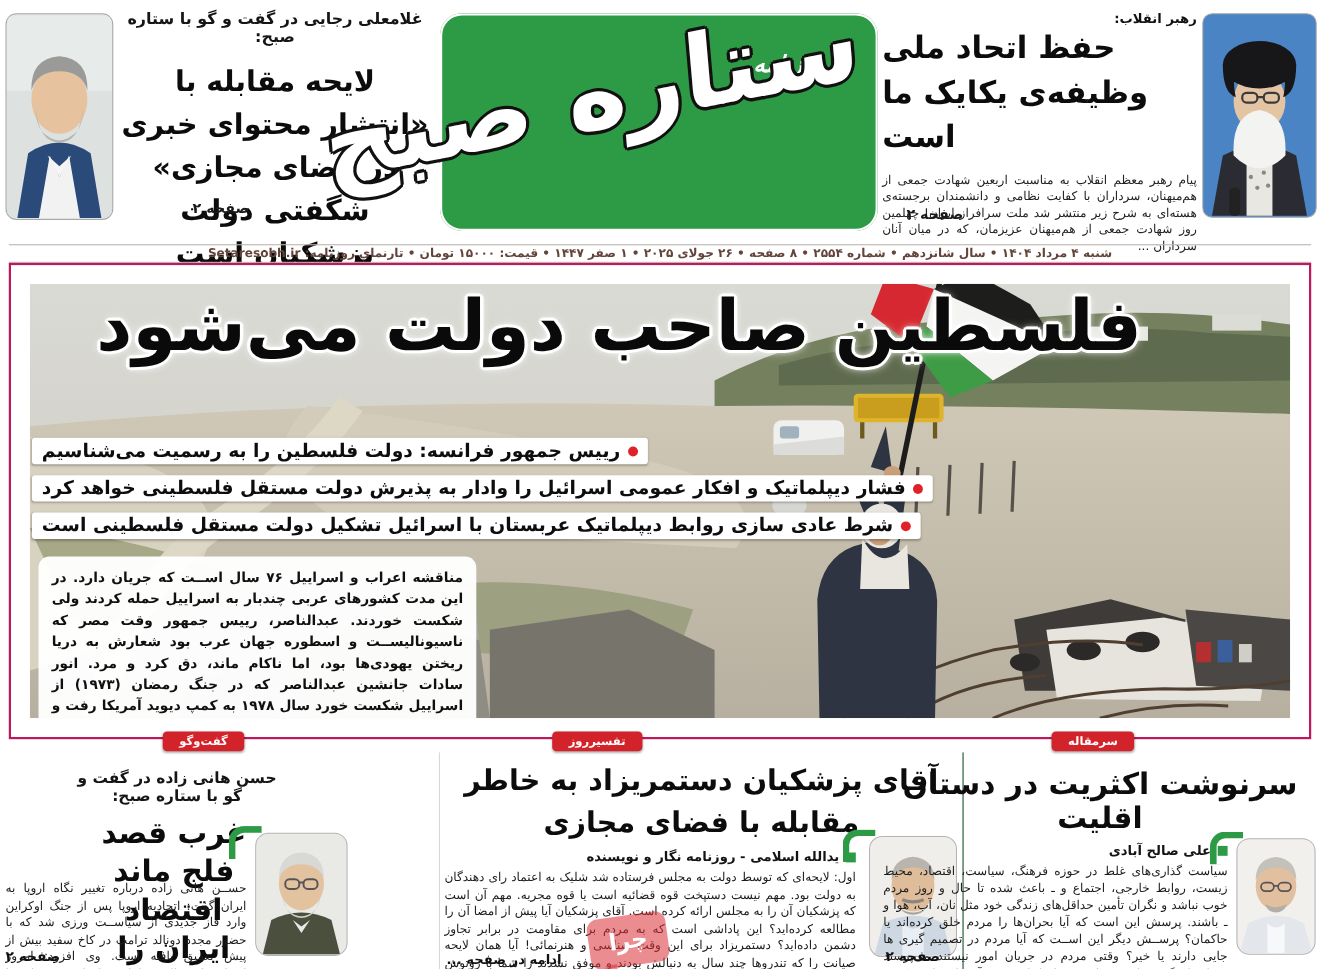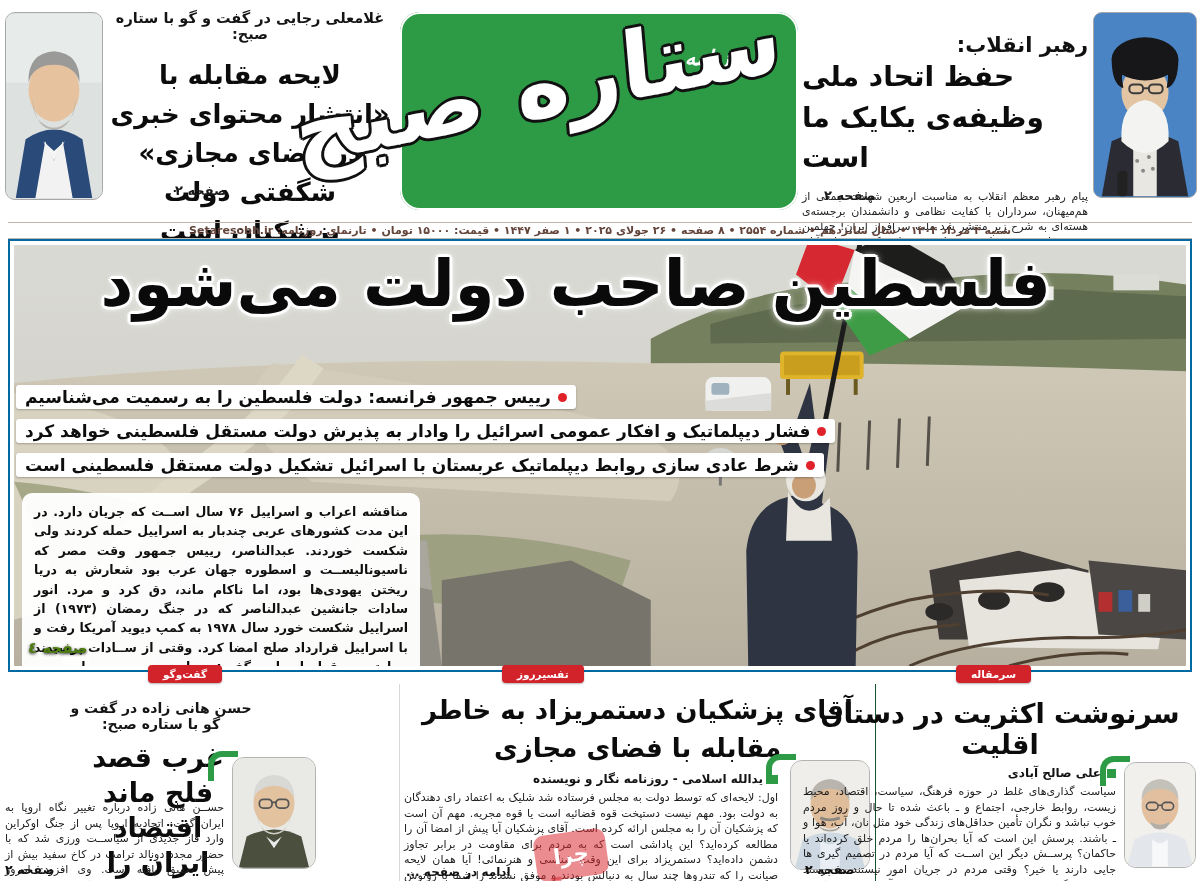--- a/index.html
+++ b/index.html
@@ -24,34 +24,34 @@
     background:#2d9a45; border-radius:20px; box-shadow:0 0 0 2px #fff inset; }
   .logo-main { position:absolute; right:14px; top:8px; width:370px; text-align:center;
     font-size:92px; font-weight:900; color:#fff; transform:rotate(-11deg) skewX(-6deg);
     text-shadow:-3px 0 #111,3px 0 #111,0 -3px #111,0 3px #111,-2px -2px #111,2px 2px #111,-2px 2px #111,2px -2px #111;
     white-space:nowrap; letter-spacing:-4px; }
   .logo-sub { position:absolute; right:48px; top:34px; font-size:21px; font-weight:700; color:#ffffff; font-style:italic; }
 
   .story-tr { position:absolute; left:800px; top:0; width:400px; height:218px; }
   .tr-photo { left:293px; top:12px; width:104px; height:186px; background:#4a84c4; border-radius:9px; }
   .tr-text { position:absolute; left:2px; top:10px; width:286px; }
-  .tr-kicker { font-size:21px; font-weight:700; text-align:right;margin-top:23px; }
+  .tr-kicker { font-size:12px; font-weight:700; text-align:right; }
   .tr-head { margin-top:0; font-size:28px; font-weight:900; line-height:1.45; text-align:left; direction:rtl; text-align:right; color:#0c0c0c; }
   .tr-head div { text-align:left; }
   .tr-lead { margin-top:10px; font-size:11px; line-height:1.38; text-align:justify; font-weight:500; color:#222; }
   .tr-ref { position:absolute; left:24px; top:188px; }
 
   
   .dateline { position:absolute; left:8px; top:222px; width:1184px; height:17px;
     border-top:1px solid #bdb6ae; border-bottom:1px solid #bdb6ae;
     font-size:11px; font-weight:700; color:#63443a; text-align:center; line-height:15px; }
 
   
   .main { position:absolute; left:8px; top:239px; width:1184px; height:433px;
-    border:2px solid #0369a1; background:#fff; padding:4px; }
+    border:2px solid #be185d; background:#fff; padding:17px; }
   .scene { position:relative; width:100%; height:100%; overflow:hidden; }
   .scene svg { display:block; width:100%; height:100%; }
   .main-head { position:absolute; right:135px; top:2px; font-size:64px; font-weight:900;
     color:#0a0a0a; white-space:nowrap; letter-spacing:-2px;
     text-shadow:0 0 6px #fff,0 0 10px #fff,-3px 0 #fff,3px 0 #fff,0 -3px #fff,0 3px #fff,-2px -2px #fff,2px 2px #fff,-2px 2px #fff,2px -2px #fff; }
   .bullet-row { position:absolute; left:2px; display:flex; align-items:center; gap:7px;
     background:#fff; border-radius:3px; padding:2px 9px; white-space:nowrap;
     font-size:17px; font-weight:800; color:#0d0d0d; box-shadow:0 1px 2px rgba(0,0,0,.25); }
   .dot { width:9px; height:9px; border-radius:50%; background:#e02129; flex:0 0 auto; }
   .b1 { top:140px; } .b2 { top:174px; } .b3 { top:208px; }

